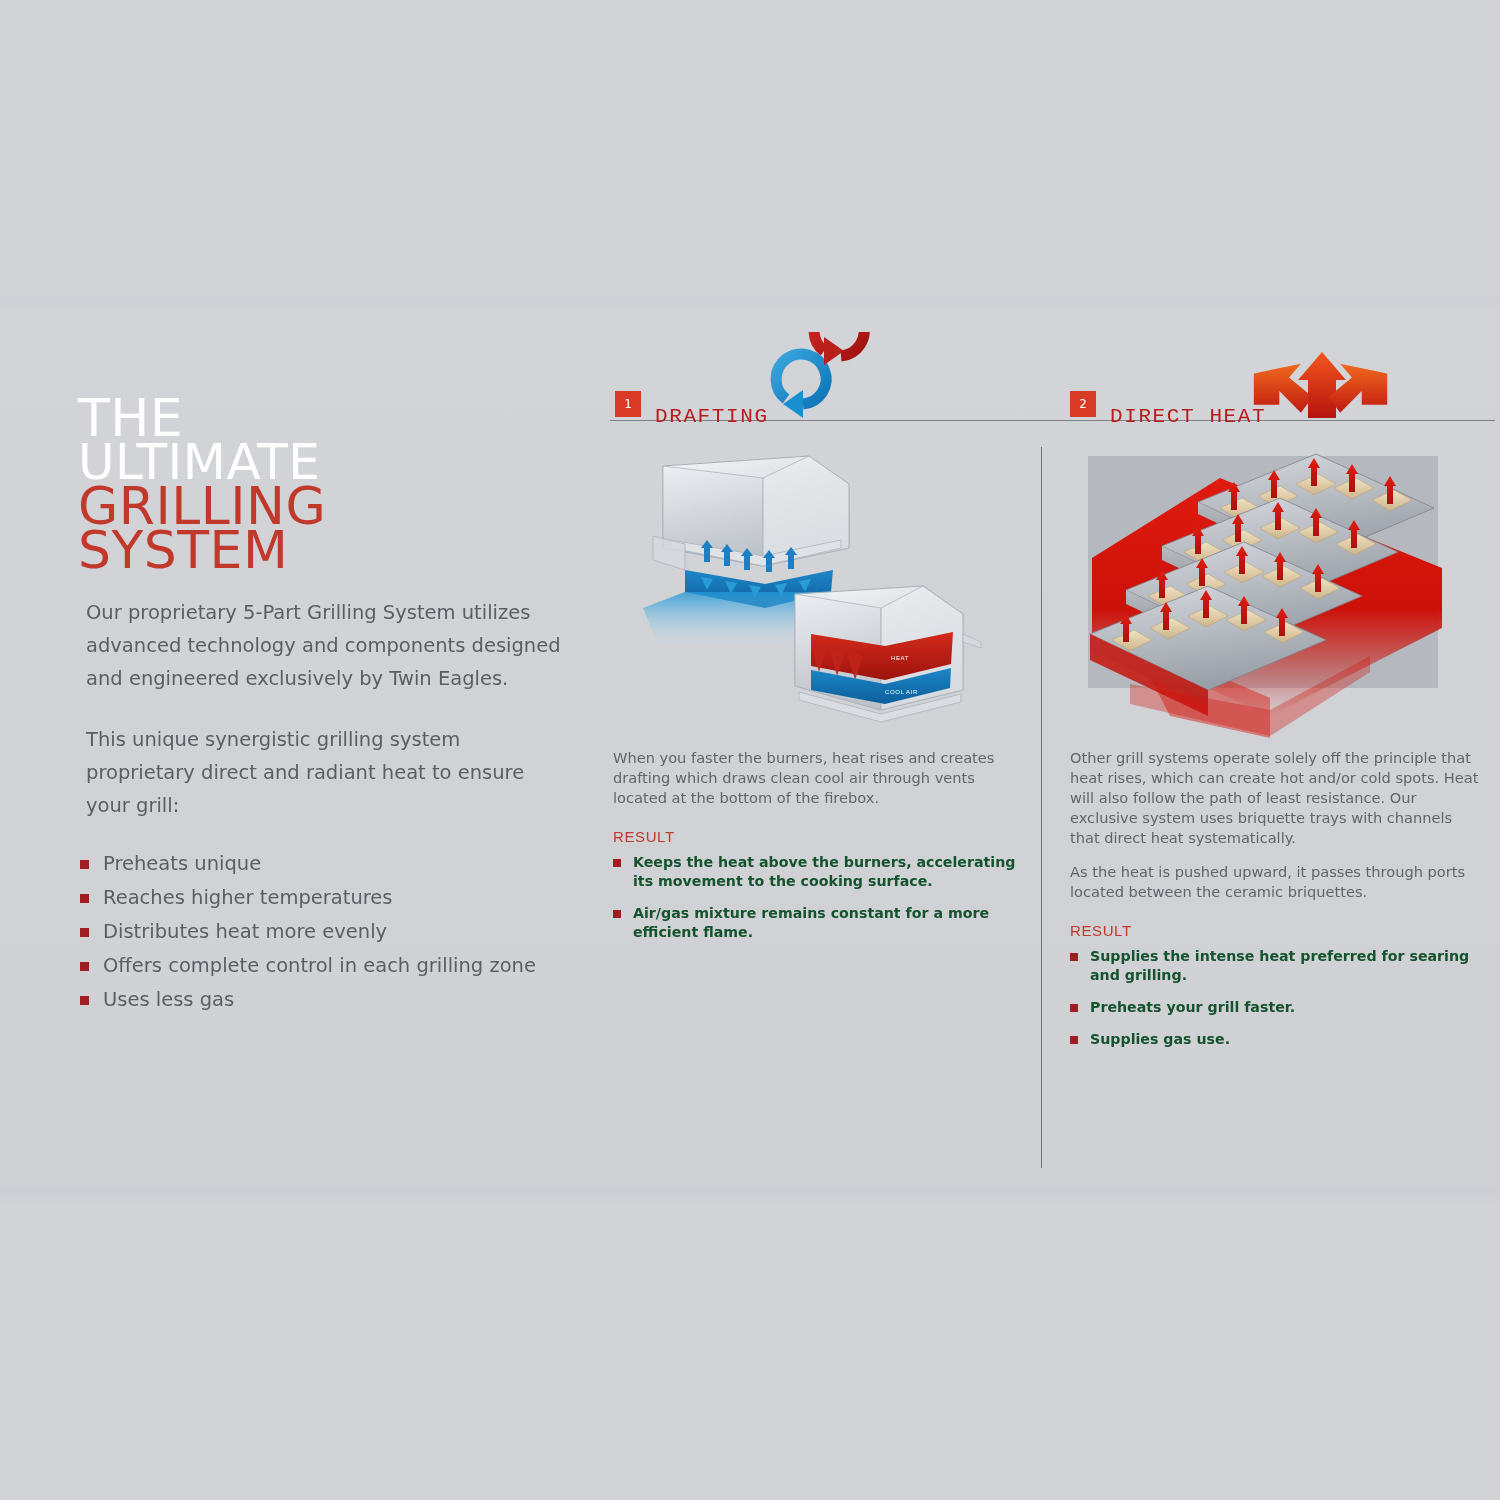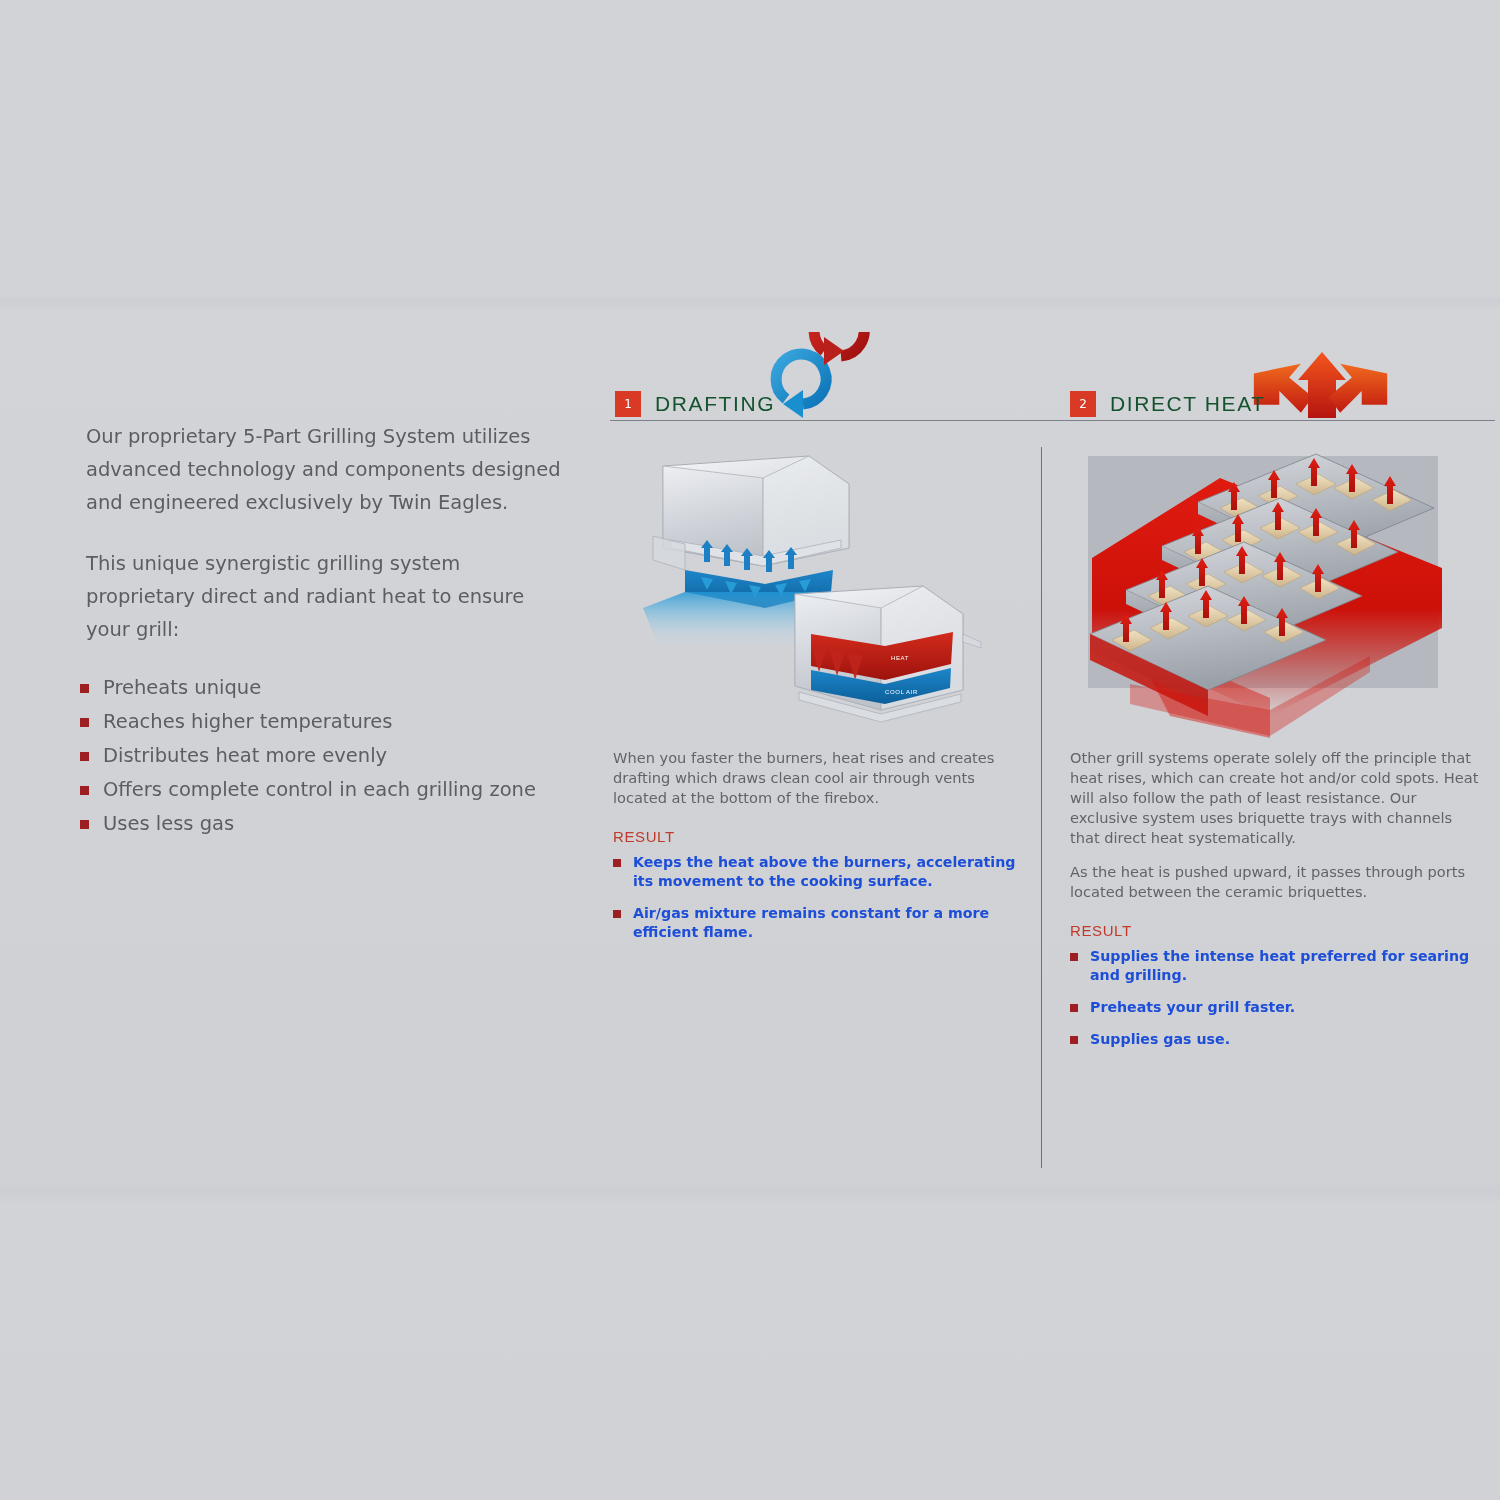--- a/index.html
+++ b/index.html
@@ -78,23 +78,23 @@
   }
 
   .colhead{position:absolute;height:28px;}
   .colhead .badge{
     position:absolute;left:0;top:0;
     width:26px;height:26px;background:#d93a26;
     color:#ffffff;font-size:12px;line-height:26px;text-align:center;
     font-family:"DejaVu Sans", sans-serif;
   }
   .colhead .chlabel{
-    position:absolute;left:40px;top:1px;
-    color:#14532d;font-size:21px;letter-spacing:1.6px;
-    font-family:Liberation Sans, sans-serif;
+    position:absolute;left:40px;top:14px;
+    color:#b91c1c;font-size:21px;letter-spacing:1.6px;
+    font-family:Liberation Mono, monospace;
     white-space:nowrap;
   }
   #head-drafting{left:615px;top:391px;}
   #head-direct{left:1070px;top:391px;}
 
   
   .cycle-icon{position:absolute;left:745px;top:332px;width:135px;height:90px;}
   .arrows-icon{position:absolute;left:1248px;top:352px;width:148px;height:68px;}
 
   
@@ -110,37 +110,43 @@
     font-family:"DejaVu Sans", sans-serif;
   }
   .body-txt + .body-txt{margin-top:14px;}
   .result-hd{
     margin:20px 0 8px 0;color:#c0392b;font-size:15px;letter-spacing:.6px;
     font-family:"Liberation Sans", sans-serif;
   }
   .res-list{list-style:none;margin:0;padding:0;}
   .res-list li{
     position:relative;padding-left:20px;
-    color:#1d4ed8;font-size:14.2px;line-height:19px;font-weight:bold;
+    color:#14532d;font-size:14.2px;line-height:19px;font-weight:bold;
     margin-bottom:13px;
   }
   .res-list li .bsq{
     position:absolute;left:0;top:6px;width:8px;height:8px;background:#9e1f22;display:block;
   }
   .label-heat,.label-cool{
     position:absolute;color:#fff;font-size:6px;letter-spacing:.6px;
     font-family:"Liberation Sans",sans-serif;
   }
 </style>
 </head>
 <body>
 
 <div class="page"></div>
 
 <div class="left-col">
+  <h1 class="headline">
+    <span class="w hl-the">THE</span>
+    <span class="w hl-ultimate">ULTIMATE</span>
+    <span class="r hl-grilling">GRILLING</span>
+    <span class="r hl-system">SYSTEM</span>
+  </h1>
 
   <p class="lead p1">Our proprietary 5-Part Grilling System utilizes advanced technology and components designed and engineered exclusively by Twin Eagles.</p>
   <p class="lead p2">This unique synergistic grilling system proprietary direct and radiant heat to ensure your grill:</p>
 
   <ul class="bullets">
     <li><span class="bsq"></span><span>Preheats unique</span></li>
     <li><span class="bsq"></span><span>Reaches higher temperatures</span></li>
     <li><span class="bsq"></span><span>Distributes heat more evenly</span></li>
     <li><span class="bsq"></span><span>Offers complete control in each grilling zone</span></li>
     <li><span class="bsq"></span><span>Uses less gas</span></li>

